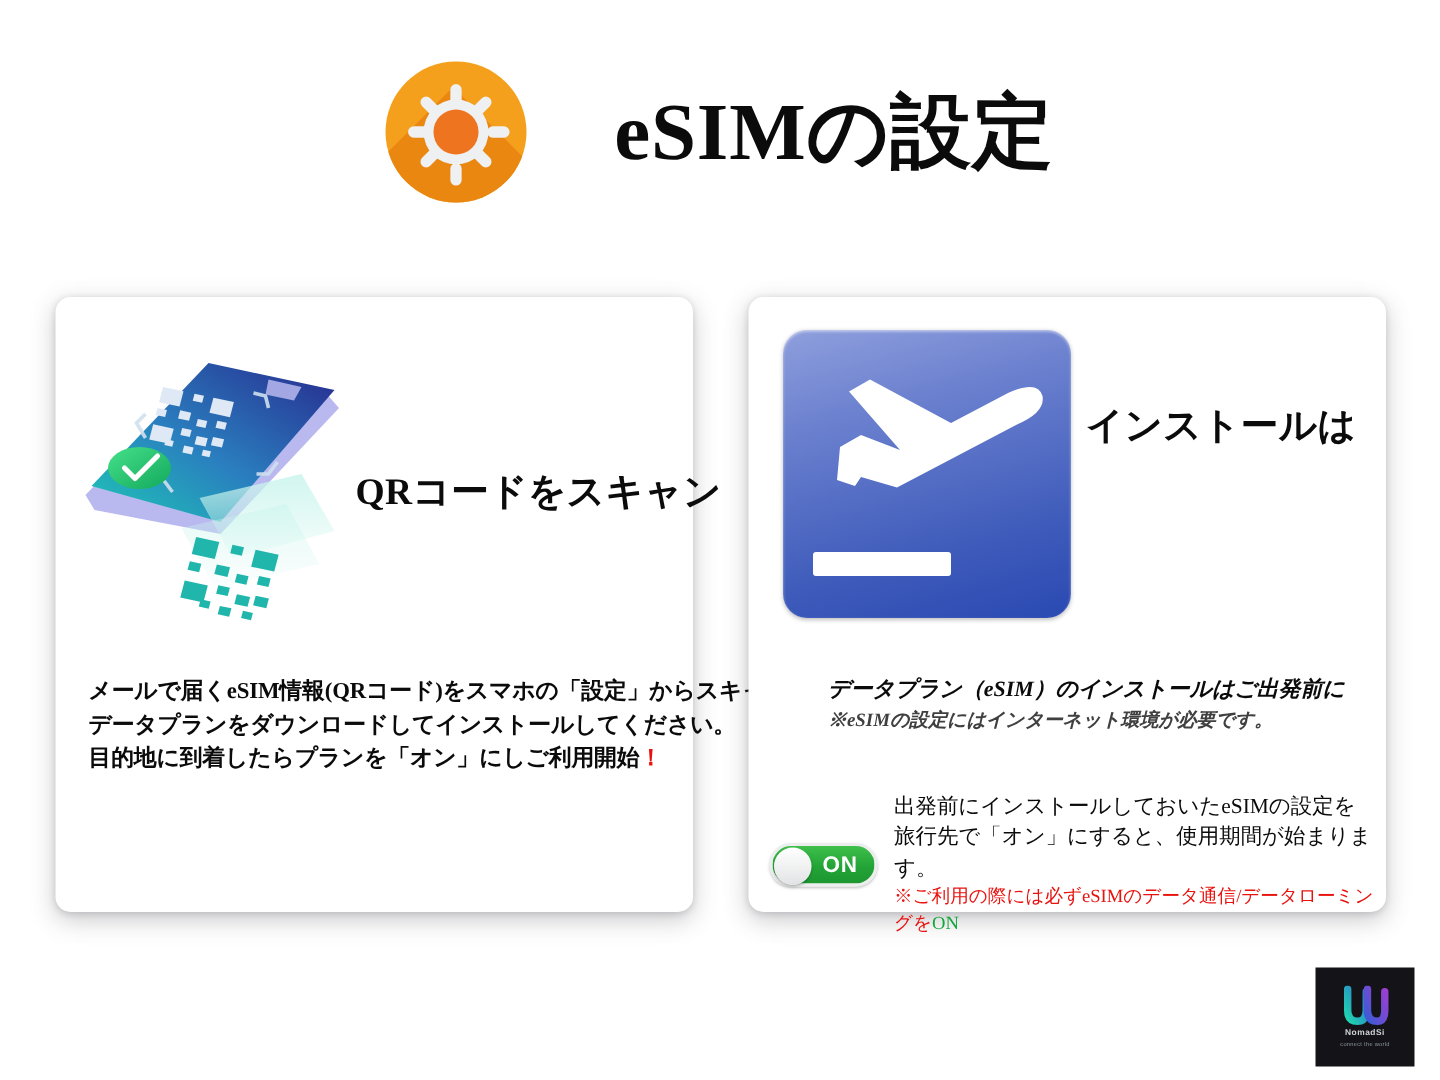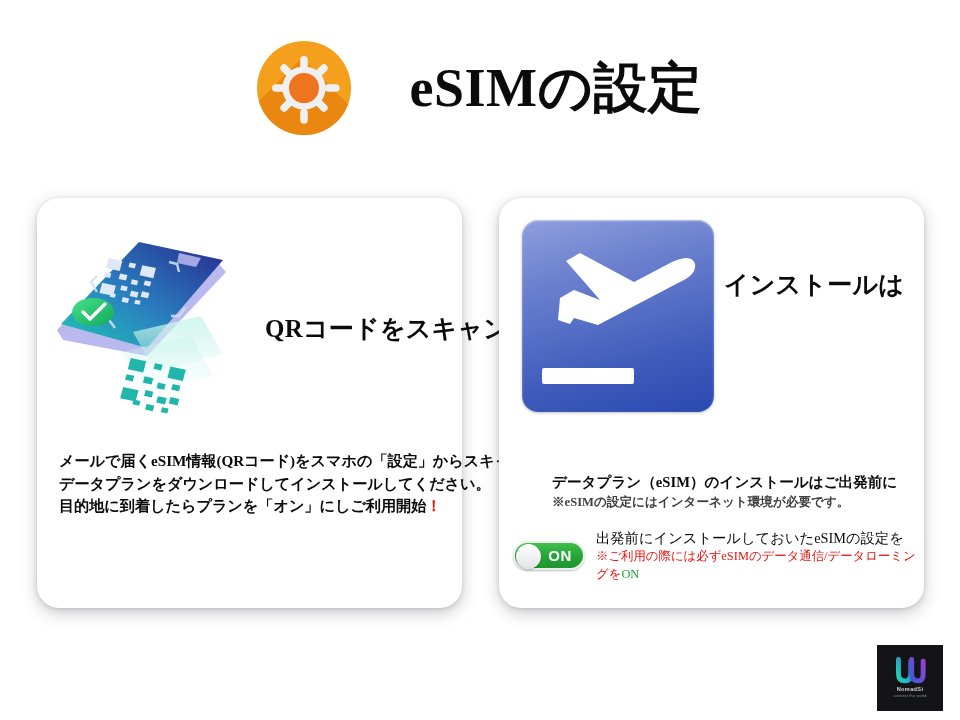--- a/index.html
+++ b/index.html
@@ -61,21 +61,21 @@
     letter-spacing: .01em;
     line-height: 1;
     white-space: nowrap;
     color: #0b0b0b;
   }
 
   
   .card {
     position: absolute;
     background: #ffffff;
-    border-radius: 22px;
+    border-radius: 10px;
     box-shadow: 0 5px 16px rgba(80,80,90,.30), 0 1px 4px rgba(80,80,90,.18);
     top: 198px;
     width: 425px;
     height: 410px;
   }
   #card-left  { left: 37px; }
   #card-right { left: 499px; }
 
   .card-top {
     position: absolute;
@@ -99,21 +99,20 @@
     line-height: 1.2;
     letter-spacing: .01em;
     color: #0b0b0b;
     white-space: nowrap;
   }
   #heading-left {
     left: 200px;
     top: 116px;
     width: 220px;
     text-align: center;
-    margin-left: 28px;
   }
   #heading-right {
     left: 210px;
     top: 72px;
     width: 210px;
     text-align: center;
   }
 
   
   .plane-tile {
@@ -142,24 +141,25 @@
     left: 22px;
     top: 252px;
     width: 400px;
     font-size: 15.2px;
     line-height: 1.48;
     letter-spacing: -0.005em;
   }
 
   #right-body-top {
     left: 53px;
-    top: 274px;
+    top: 252px;
     width: 370px;
     font-size: 14.6px;
     line-height: 1.42;
+    font-style: italic;
   }
   #right-body-top .red-note {
     color: #404040;
     font-size: 12.6px;
     line-height: 1.5;
   }
 
   #right-toggle-row {
     position: absolute;
     left: 14px;
@@ -379,20 +379,21 @@
     <div class="line red-note">※eSIMの設定にはインターネット環境が必要です。</div>
   </div>
 
   <div id="right-toggle-row">
     <div class="toggle">
       <span class="knob"></span>
       <span class="on-label">ON</span>
     </div>
     <div class="toggle-text">
       <div class="line">出発前にインストールしておいたeSIMの設定を</div>
+      <div class="line">旅行先で「オン」にすると、使用期間が始まります。</div>
       <div class="line red-note"><span>※ご利用の際には必ずeSIMのデータ通信/データローミングを</span><span class="green-on">ON</span></div>
     </div>
   </div>
 </div>
 
 <div id="logo-tile">
   <svg class="mark" viewBox="0 0 40 34">
     <defs>
       <linearGradient id="lg1" x1="0" y1="1" x2="1" y2="0">
         <stop offset="0" stop-color="#1fd6b0"></stop>

